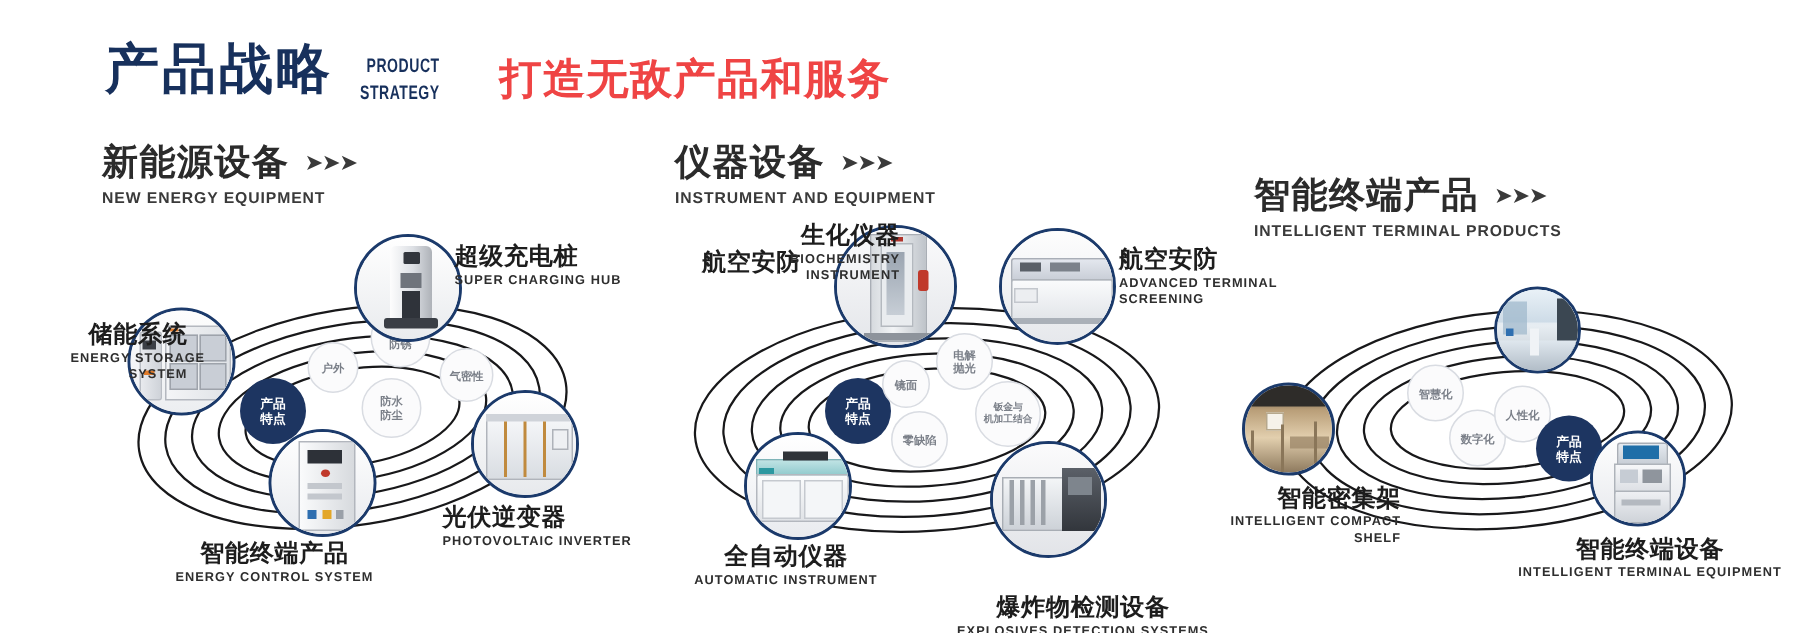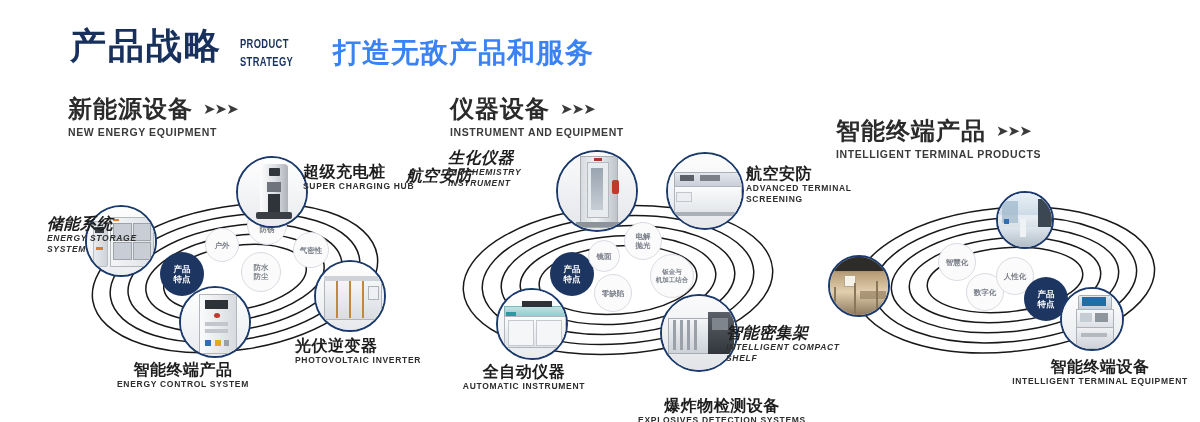--- a/index.html
+++ b/index.html
@@ -6,35 +6,35 @@
   body{
     width:1200px;height:422px;
     background:#ffffff;
     font-family:"Liberation Sans","DejaVu Sans",sans-serif;
     overflow:hidden;
     position:relative;
   }
   .stage{position:absolute;left:0;top:0;width:1200px;height:422px;}
 
   
-  .hdr{position:absolute;left:70px;top:26px;display:flex;align-items:flex-start;}
+  .hdr{position:absolute;left:70px;top:26px;display:flex;align-items:flex-start;text-align:right;}
   .hdr-cn{
     font-size:36px;font-weight:bold;color:#17305c;letter-spacing:2px;
     line-height:40px;white-space:nowrap;
   }
   .hdr-en{
     margin-left:10px;margin-top:4px;
     font-size:13px;font-weight:bold;color:#17305c;
     line-height:14px;letter-spacing:0.5px;
     transform:scaleX(0.72);transform-origin:left top;
     white-space:nowrap;
   }
   .hdr-slogan{
     position:absolute;left:333px;top:34px;
-    font-size:28px;font-weight:bold;color:#3b82f6;letter-spacing:1px;
+    font-size:28px;font-weight:bold;color:#ef4444;letter-spacing:1px;
     white-space:nowrap;
   }
 
   
   .sec{position:absolute;}
   .sec .cn{
     font-size:24px;font-weight:bold;color:#2b2b2b;letter-spacing:1px;
     white-space:nowrap;line-height:28px;display:flex;align-items:center;
   }
   .sec .chev{
@@ -53,21 +53,21 @@
     position:absolute;border-radius:50%;
     border:2.5px solid #1b3a6b;overflow:hidden;background:#f4f5f7;
     box-sizing:border-box;
   }
   .node .photo{position:absolute;left:0;top:0;width:100%;height:100%;}
 
   .lbl{position:absolute;white-space:nowrap;}
   .lbl .cn{font-size:16px;font-weight:bold;color:#1d1d1d;line-height:19px;letter-spacing:0.5px;}
   .lbl .en{font-size:8.5px;font-weight:bold;color:#2e2e2e;line-height:11px;letter-spacing:0.7px;}
   .lbl.right{text-align:left;}
-  .lbl.left-al{font-style:italic;}
+  .lbl.left-al{text-align:right;}
   .lbl.center{text-align:center;}
 
   .feat{
     position:absolute;border-radius:50%;
     border:1px solid #d9dce2;background:#fbfbfc;
     display:flex;align-items:center;justify-content:center;
     color:#7a7f88;font-size:7.5px;line-height:9px;text-align:center;
     box-sizing:border-box;font-weight:bold;
   }
   .core{

